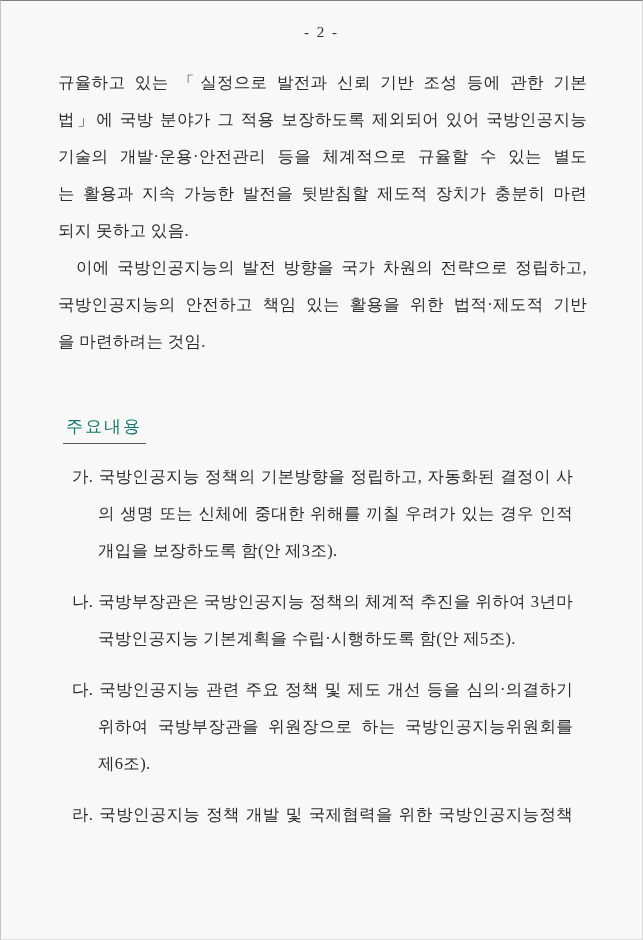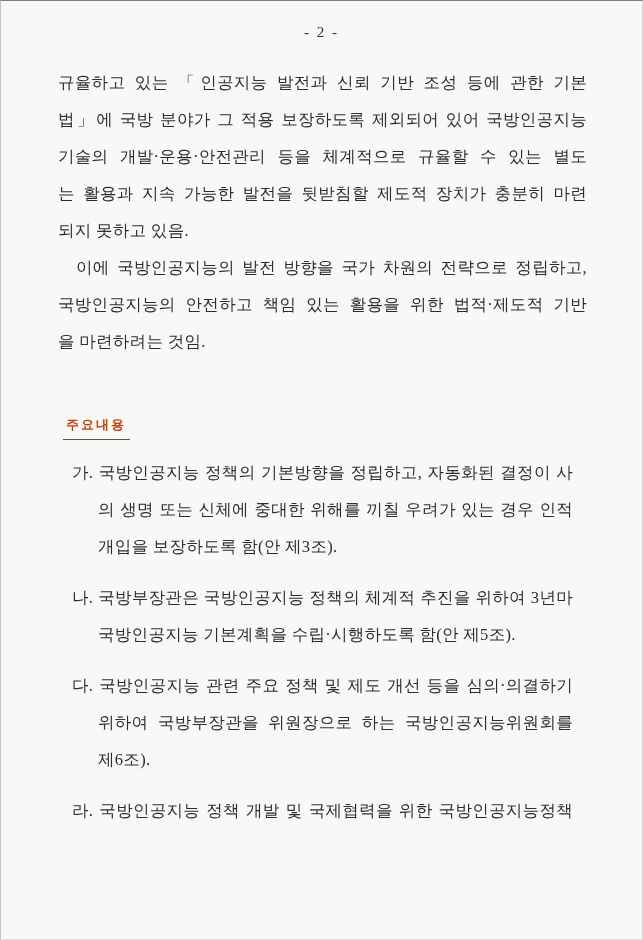--- a/index.html
+++ b/index.html
@@ -47,40 +47,40 @@
   }
   .line.just {
     text-align: justify;
     text-align-last: justify;
   }
   .line.ind-first { text-indent: 18px; }
   .line.ind-hang  { padding-left: 26px; }
   .section-heading-wrap { margin-top: 55px; margin-left: 5px; }
   .section-heading {
     display: inline-block;
-    font-size: 13px;
-    font-weight: bold;
+    font-size: 17px;
+    font-weight: normal;
     letter-spacing: 2px;
     padding: 0 4px 5px 3px;
     border-bottom: 1px solid #56564f;
-    color: #c2410c;
+    color: #0f766e;
   }
   .items { margin-top: 11px; }
   .item { margin: 14px; }
 </style>
 </head>
 <body>
 
 <div class="page">
   <div class="page-number">- 2 -</div>
 
   <div class="content">
 
     <div class="para para-first">
-        <div class="line just">규율하고 있는 「인공지능 발전과 신뢰 기반 조성 등에 관한 기본</div>
+        <div class="line just">규율하고 있는 「실정으로 발전과 신뢰 기반 조성 등에 관한 기본</div>
         <div class="line just">법」에 국방 분야가 그 적용 보장하도록 제외되어 있어 국방인공지능</div>
         <div class="line just">기술의 개발·운용·안전관리 등을 체계적으로 규율할 수 있는 별도</div>
         <div class="line just">는 활용과 지속 가능한 발전을 뒷받침할 제도적 장치가 충분히 마련</div>
         <div class="line">되지 못하고 있음.</div>
       </div>
 
     <div class="para">
         <div class="line just ind-first">이에 국방인공지능의 발전 방향을 국가 차원의 전략으로 정립하고,</div>
         <div class="line just">국방인공지능의 안전하고 책임 있는 활용을 위한 법적·제도적 기반</div>
         <div class="line">을 마련하려는 것임.</div>

